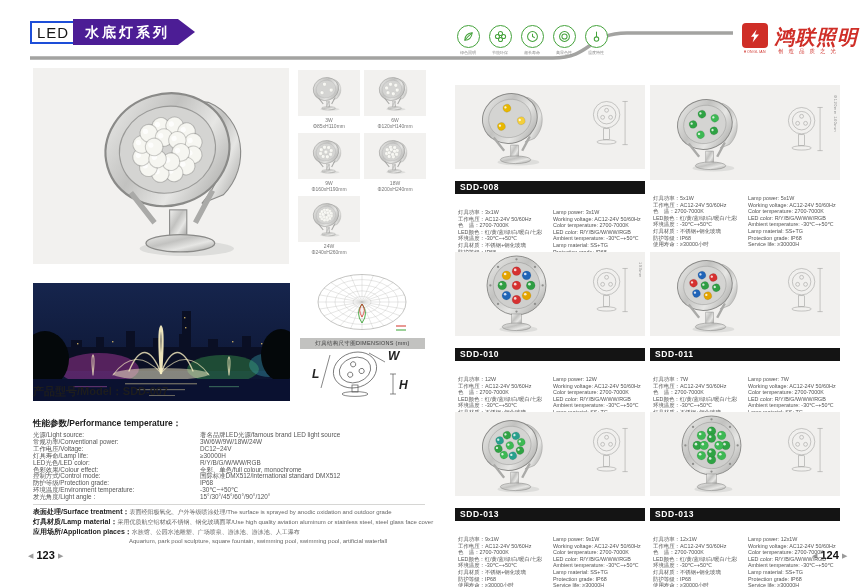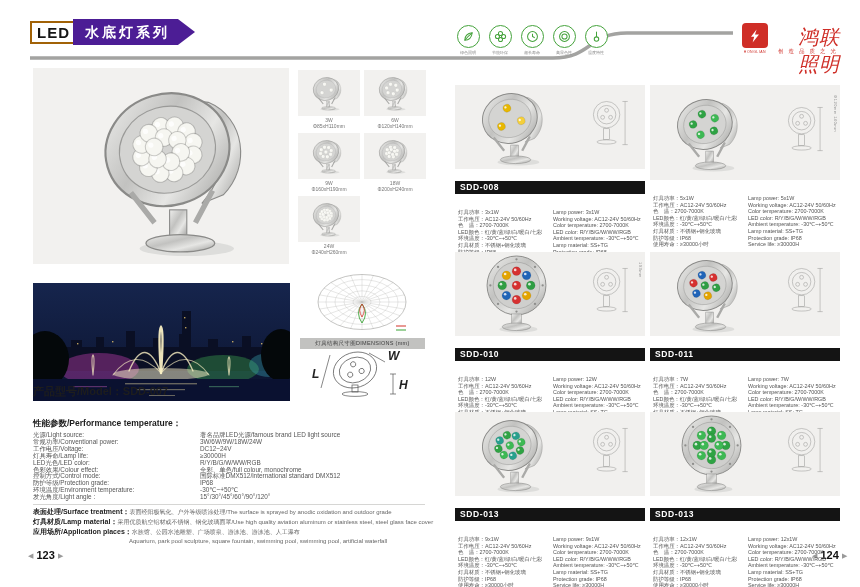--- a/index.html
+++ b/index.html
@@ -1,35 +1,35 @@
 <!DOCTYPE html>
 <html><head>
 <meta charset="utf-8">
 <style>
   html,body{margin:0;padding:0;background:#fff;}
   .page{position:relative;width:860px;height:587px;background:#fff;overflow:hidden;
         font-family:"Liberation Sans","DejaVu Sans",sans-serif;color:#333;}
   .abs{position:absolute;}
   
-  .led-badge{left:30px;top:21px;padding:1px 5px;border:2px solid #a16207;font-weight:bold;
+  .led-badge{left:30px;top:21px;padding:1px 5px;border:2px solid #1d4ed8;font-weight:normal;
              font-size:15px;color:#161616;letter-spacing:1px;background:#fff;z-index:3;}
   .ribbon{left:73px;top:19px;width:122px;height:26px;background:#4c1d95;color:#fff;font-weight:bold;
           font-size:14px;line-height:26px;padding-left:12px;letter-spacing:3px;box-sizing:border-box;
           clip-path:polygon(0 0,86% 0,100% 50%,86% 100%,0 100%);z-index:3;}
   .series-en{left:208px;top:28px;font-size:10.5px;color:#8d8d8d;letter-spacing:1.2px;font-weight:bold;}
   .swoosh{left:0;top:0;width:860px;height:70px;pointer-events:none;}
   .ficons{left:455px;top:25px;display:flex;gap:6px;}
   .ficon{width:26px;text-align:center;}
   .ficon .ring{width:21px;height:21px;border:1.5px solid #45a33c;border-radius:50%;margin:0 auto;
                display:flex;align-items:center;justify-content:center;background:#fff;}
   .ficon .lbl{font-size:4.5px;color:#8a8a8a;margin-top:2px;white-space:nowrap;transform:scale(.9);}
   .logo-box{left:742px;top:23px;width:26px;height:25px;background:#cf2e27;border-radius:4px;
             display:flex;align-items:center;justify-content:center;}
   .logo-sub{left:740px;top:50px;width:30px;text-align:center;font-size:3.5px;color:#cf2e27;letter-spacing:.5px;}
-  .brand-name{left:774px;top:24px;font-size:20px;font-weight:normal;font-style:italic;color:#cf2e27;letter-spacing:1px;margin-left:24px;}
+  .brand-name{left:774px;top:24px;font-size:20px;font-weight:bold;font-style:italic;color:#cf2e27;letter-spacing:1px;}
   .brand-tag{left:778px;top:48px;font-size:5.5px;color:#cf2e27;letter-spacing:5px;}
   
   .main-photo{left:33px;top:68px;width:256px;height:196px;background:#f2f1ef;}
   .main-photo svg{position:absolute;left:22px;top:4px;}
   .thumbs{left:298px;top:70px;width:130px;display:grid;grid-template-columns:62px 62px;gap:4px;}
   .thumb .img{height:46px;background:#f2f1ef;display:flex;align-items:center;justify-content:center;}
   .thumb .img svg{width:44px;height:40px;}
   .thumb .cap{font-size:5px;line-height:6px;color:#777;text-align:center;margin-top:1px;}
   .fountain{left:33px;top:283px;width:257px;height:118px;}
   .polar{left:300px;top:272px;width:125px;height:64px;}

